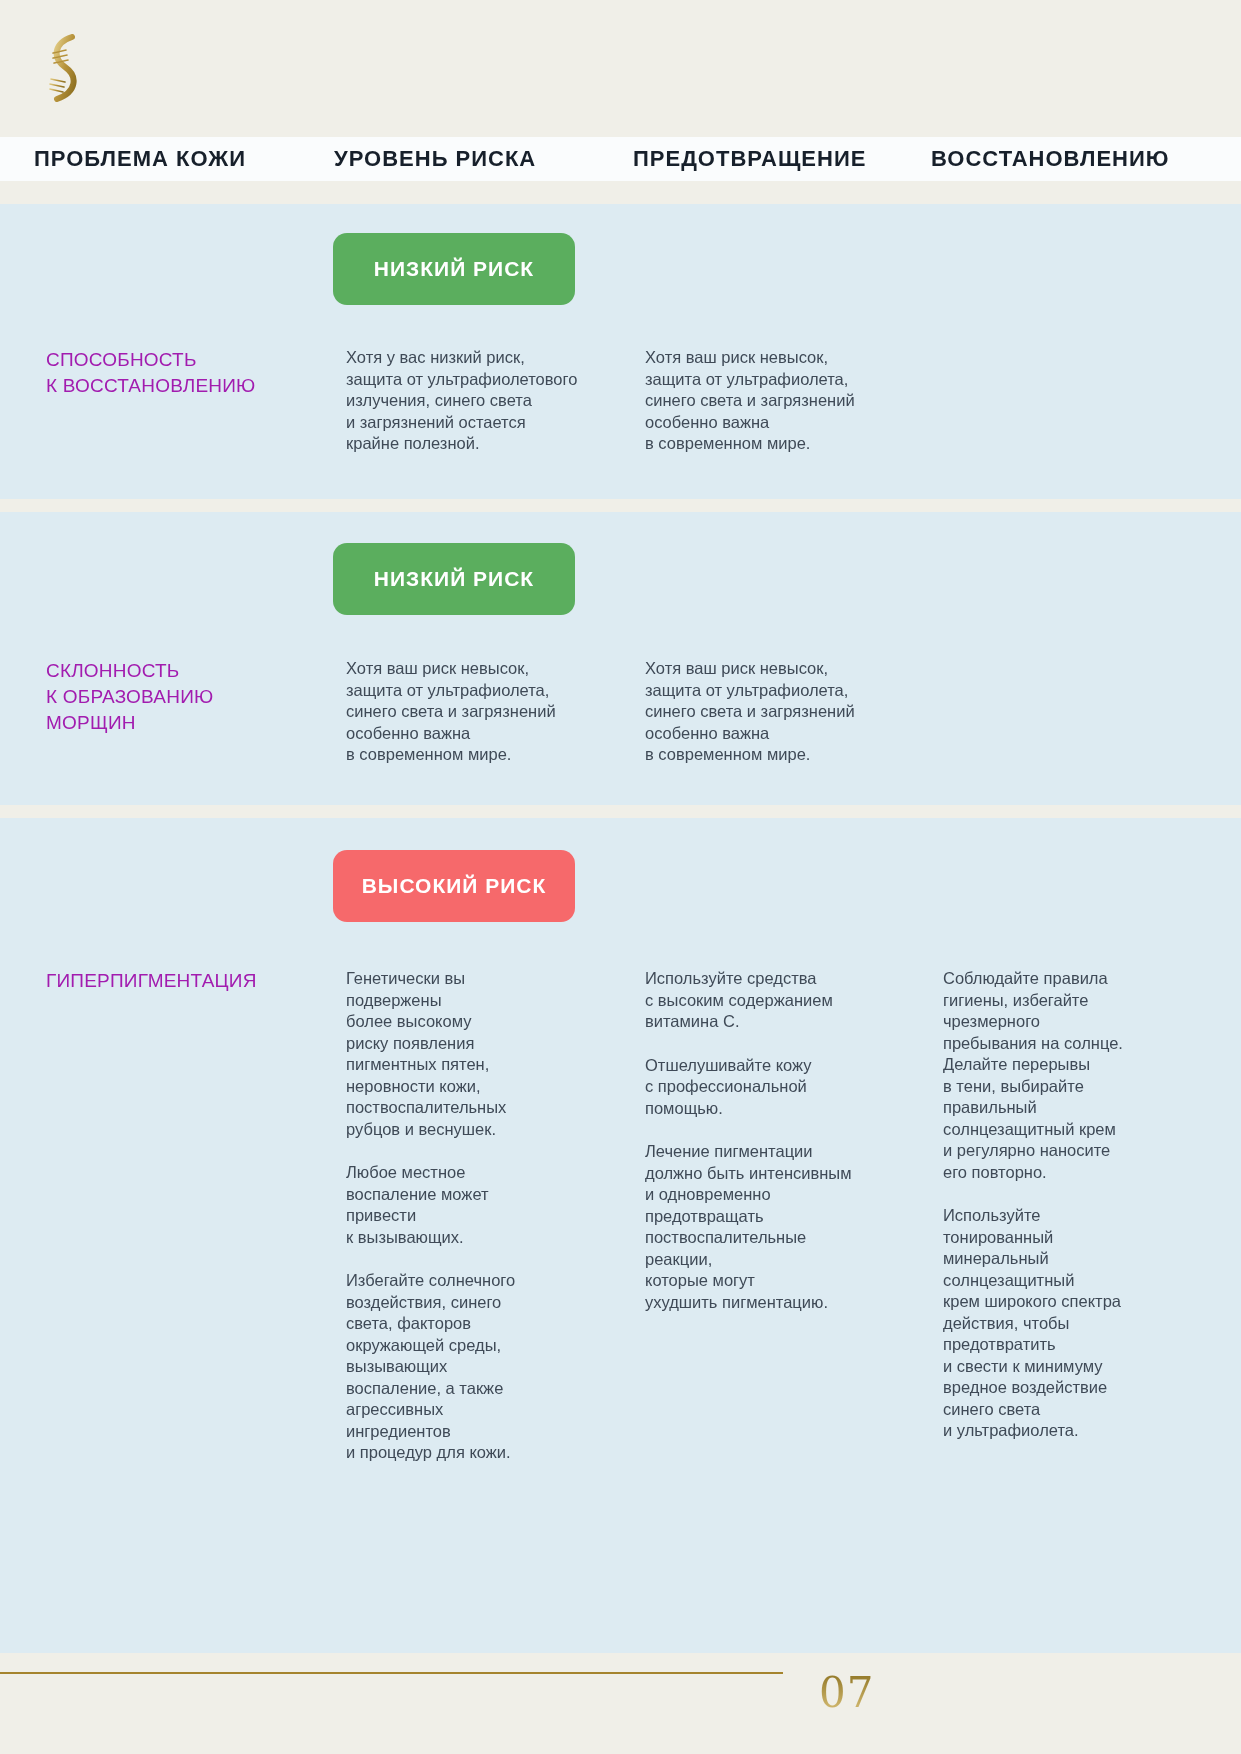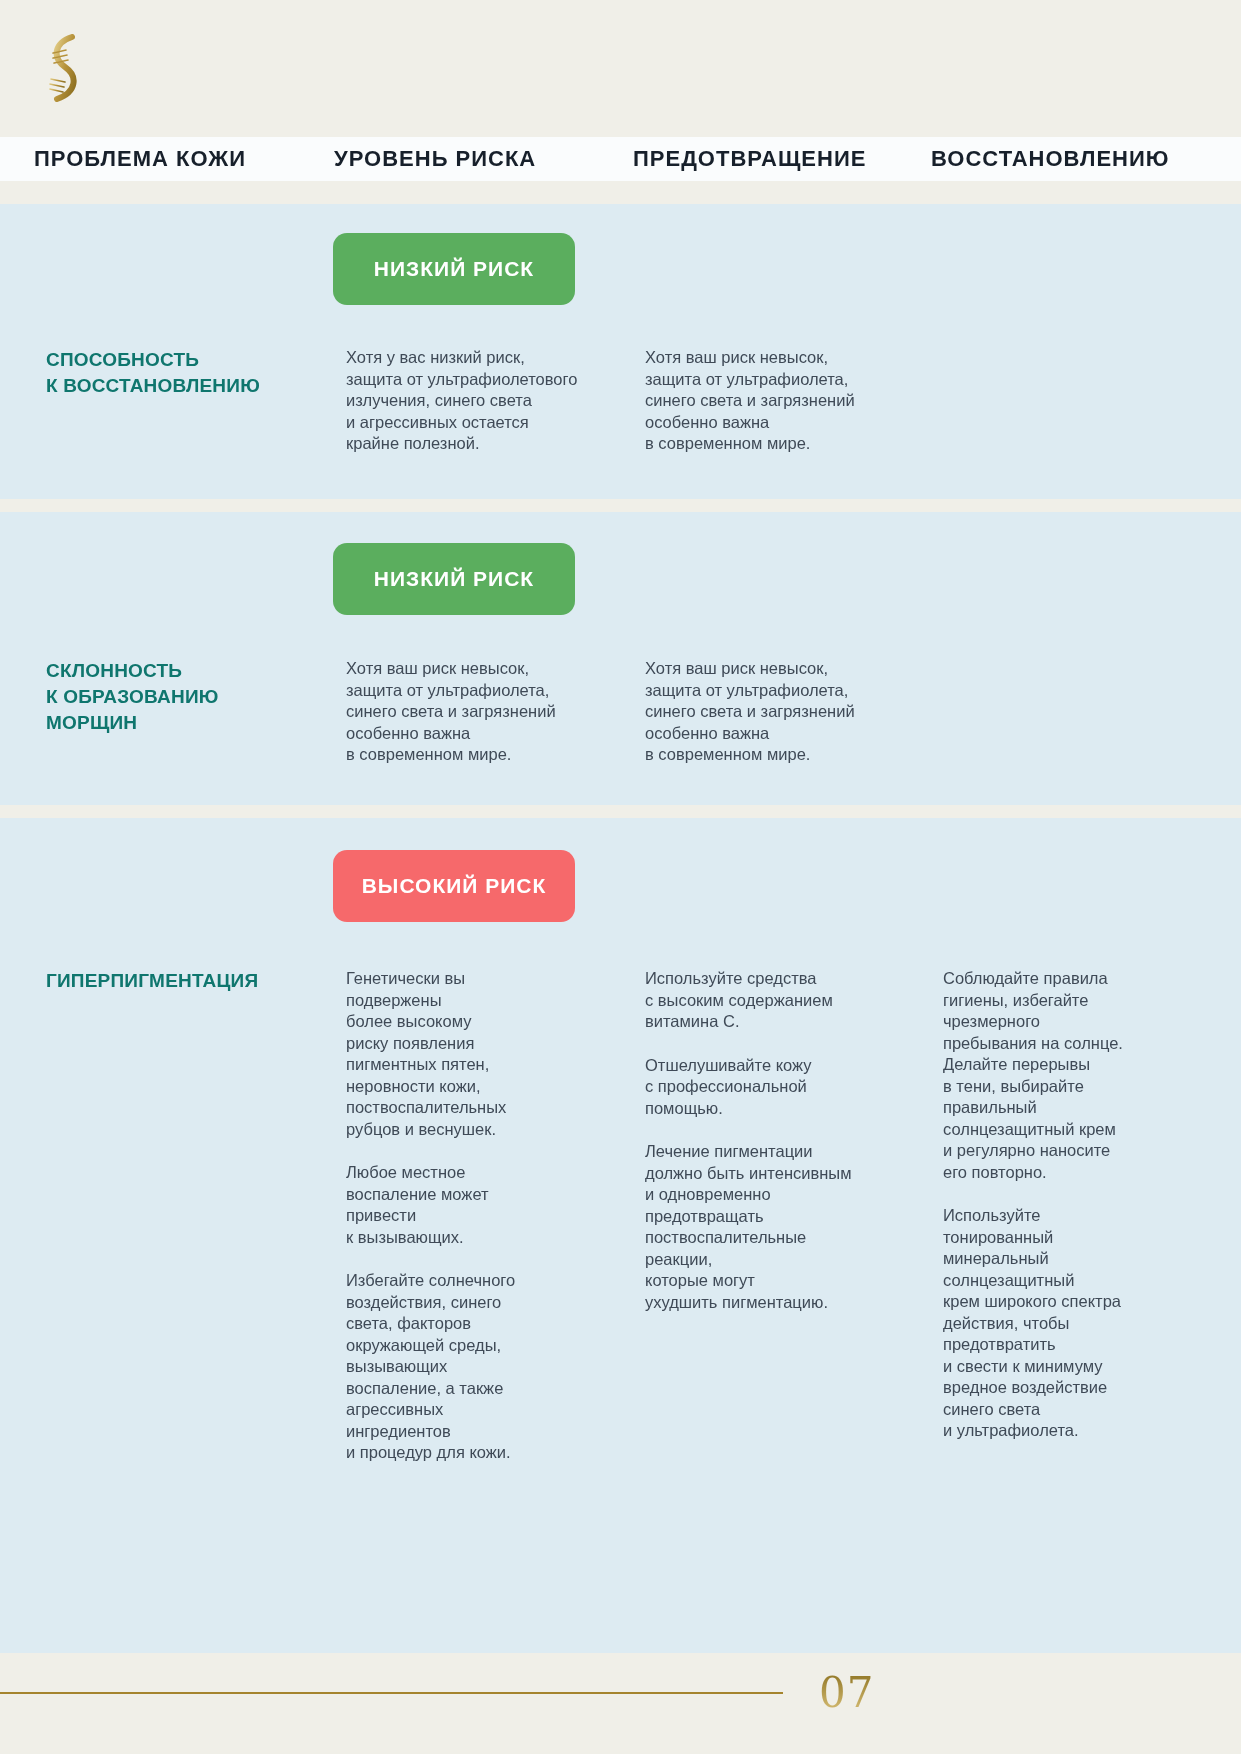--- a/index.html
+++ b/index.html
@@ -52,31 +52,31 @@
     grid-column:2;
     width:242px;height:72px;margin-left:-13px;
     border-radius:14px;
     display:flex;align-items:center;justify-content:center;
     color:#fff;font-weight:bold;font-size:21px;letter-spacing:1px;
     white-space:nowrap;
   }
 
   .cell{padding-right:24px;}
   .row-label{
-    font-weight:bold;font-size:19px;line-height:26px;
-    color:#0f766e;white-space:pre-line;letter-spacing:0.2px;
+    font-weight:normal;font-size:19px;line-height:26px;
+    color:#a21caf;white-space:pre-line;letter-spacing:0.2px;
   }
   .body-text p{
     font-size:16.5px;line-height:21.5px;color:var(--body);
     white-space:pre-line;margin:0 0 22px 0;
   }
   .body-text p:last-child{margin-bottom:0;}
 
   .footer{
-    display:flex;align-items:center;
+    display:flex;
     margin-top:19px;
   }
   .rule{width:783px;height:2px;background:var(--gold);}
   .pagenum{
     margin-left:36px;
     font-family:"DejaVu Serif","Liberation Serif",serif;
     font-size:42px;line-height:1;
     background:linear-gradient(180deg,#8f7524 0%,#cbb268 80%);
     -webkit-background-clip:text;background-clip:text;
     color:transparent;
@@ -118,21 +118,21 @@
     <div class="grid badge-row">
       <div class="badge" style="background-color: rgb(91, 174, 94);">НИЗКИЙ РИСК</div>
     </div>
     <div class="grid content-row">
       <div class="cell row-label">СПОСОБНОСТЬ
 К ВОССТАНОВЛЕНИЮ</div>
       <div class="cell body-text">
         <p>Хотя у вас низкий риск,
 защита от ультрафиолетового
 излучения, синего света
-и агрессивных остается
+и загрязнений остается
 крайне полезной.</p>
       </div>
       <div class="cell body-text">
         <p>Хотя ваш риск невысок,
 защита от ультрафиолета,
 синего света и загрязнений
 особенно важна
 в современном мире.</p>
       </div>
       <div class="cell body-text"></div>

